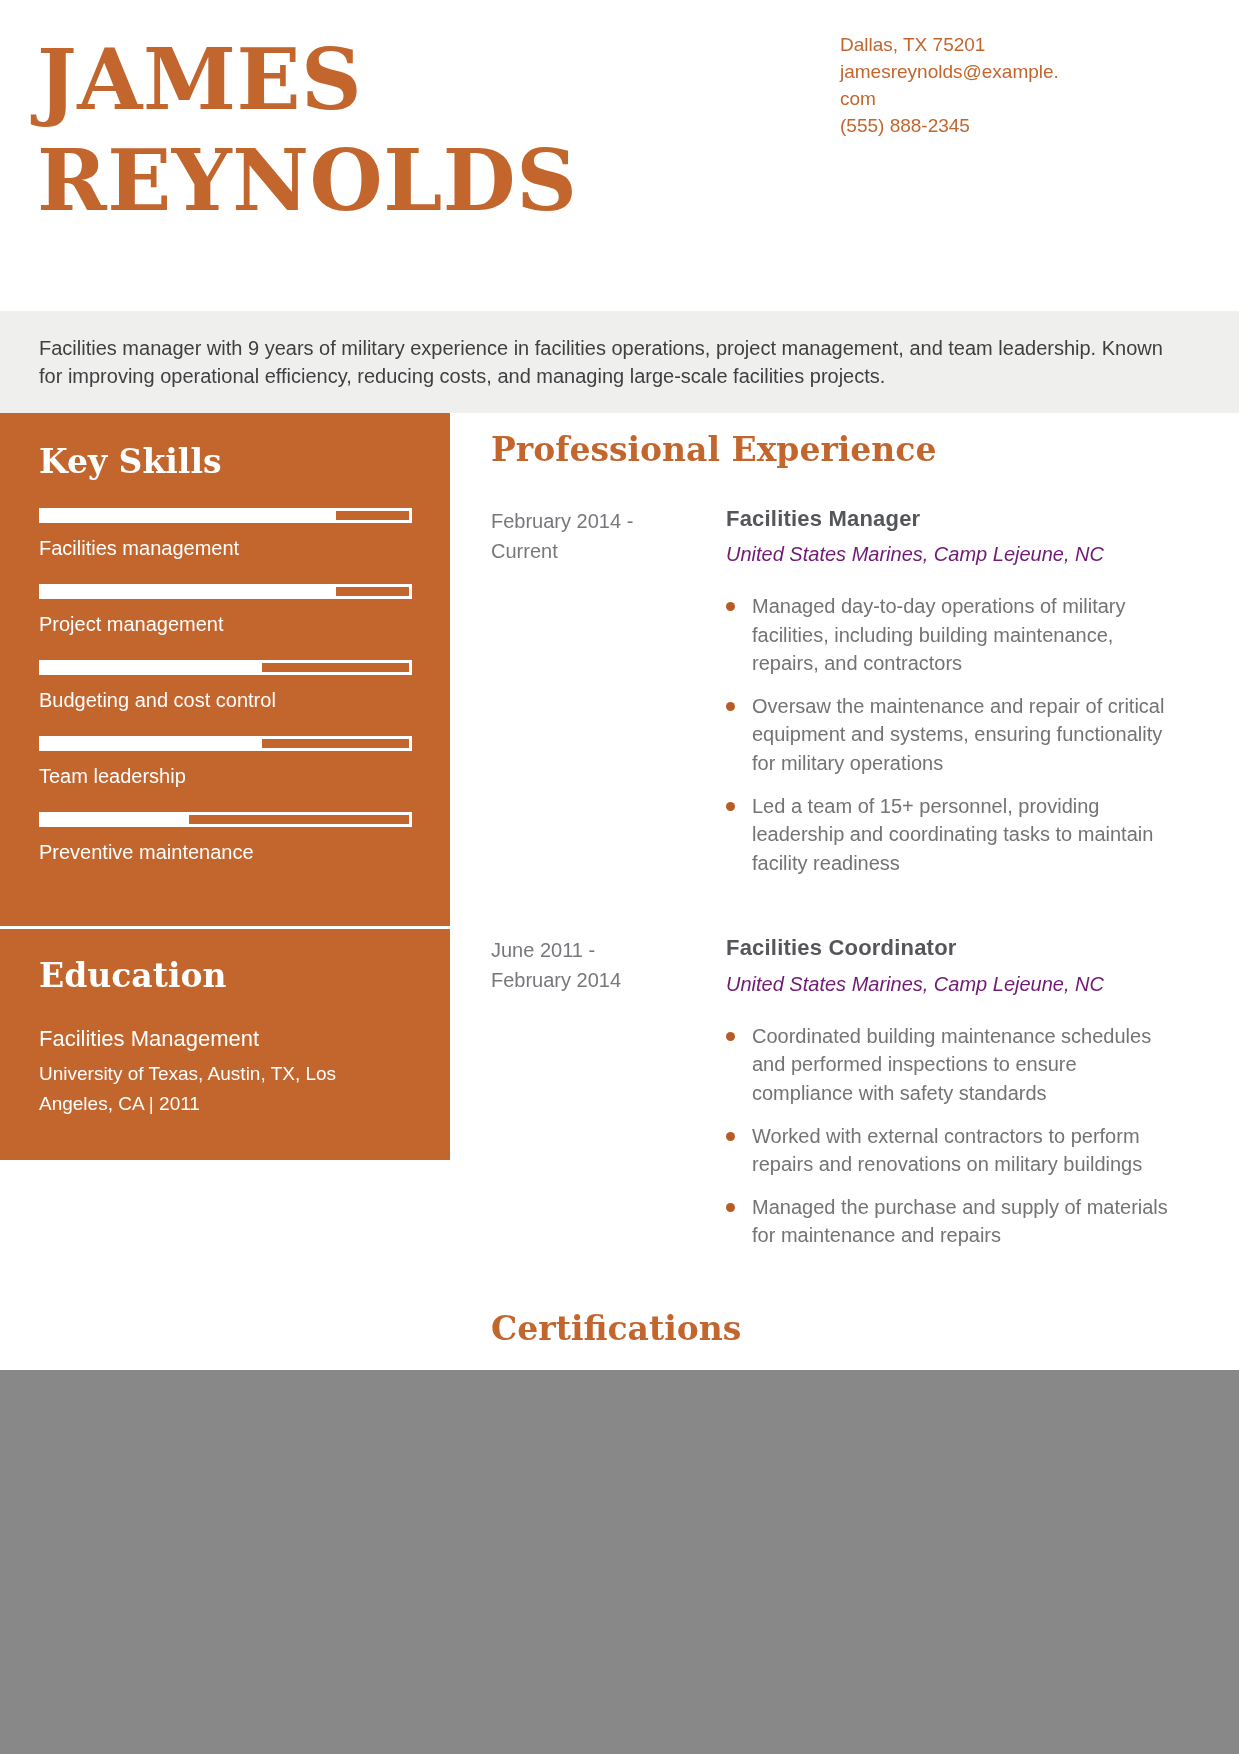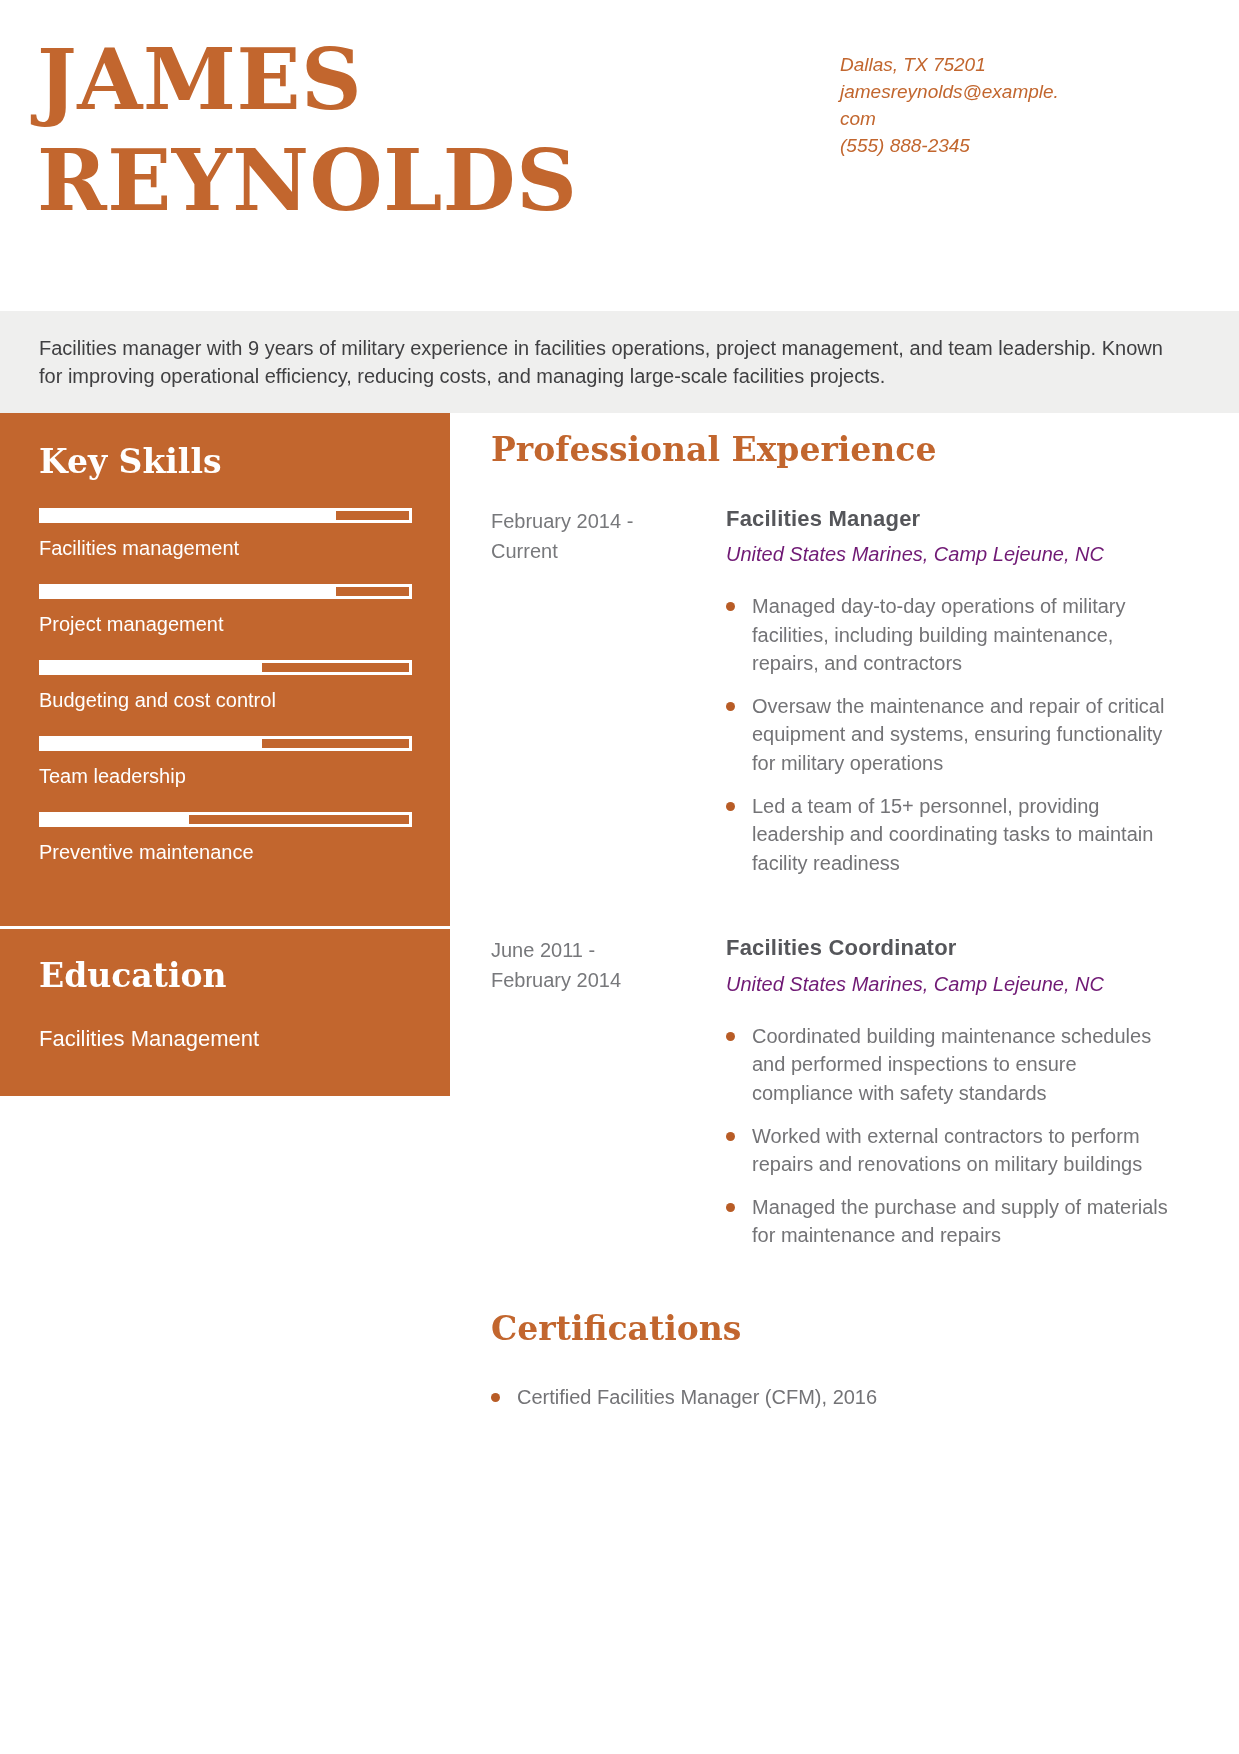--- a/index.html
+++ b/index.html
@@ -4,34 +4,34 @@
 <style>
   :root{
     --accent:#c2662e;
     --sidebar:#c2662e;
     --bullet:#b85c26;
     --summary-bg:#efefee;
   }
   *{margin:0;padding:0;box-sizing:border-box;}
   html,body{background:#888;}
   .page{
-    width:1239px;height:1754px;margin:0 auto;background:#ffffff;
+    width:1239px;height:1370px;margin:0 auto;background:#ffffff;
     position:relative;overflow:hidden;
     font-family:"Liberation Sans",sans-serif;
   }
   
   .header{position:relative;height:311px;background:#ffffff;}
   .name{
     font-family:"DejaVu Serif",serif;font-weight:bold;
     color:var(--accent);font-size:84px;line-height:1.2;
     padding:30px 0 0 37px;letter-spacing:.5px;max-width:760px;
   }
   .contact{
-    position:absolute;left:840px;top:52px;width:225px;
-    color:var(--accent);font-size:19px;line-height:1.42;font-style:italic;
+    position:absolute;left:840px;top:32px;width:225px;
+    color:var(--accent);font-size:19px;line-height:1.42;
   }
   .contact .email{overflow-wrap:anywhere;}
   
   .summary{
     background:var(--summary-bg);
     padding:23px 75px 22px 39px;
   }
   .summary p{
     color:#3f3f41;font-size:20px;line-height:1.42;max-width:1125px;
   }
@@ -140,20 +140,21 @@
         <div class="skill-bar">
           <div class="skill-fill" style="width: 40%;"></div>
         </div>
         <div class="skill-label">Preventive maintenance</div>
       </div>
 
       <hr class="divider">
 
       <h2 class="side-heading">Education</h2>
       <div class="edu-degree">Facilities Management</div>
+      <div class="edu-school">University of Texas, Austin, TX, Los Angeles, CA | 2011</div>
     </aside>
 
     <main class="main">
       <h2 class="main-heading">Professional Experience</h2>
 
       <div class="job">
         <div class="job-dates">February 2014 - Current</div>
         <div class="job-body">
           <h3 class="job-title">Facilities Manager</h3>
           <div class="job-company">United States Marines, Camp Lejeune, NC</div>

